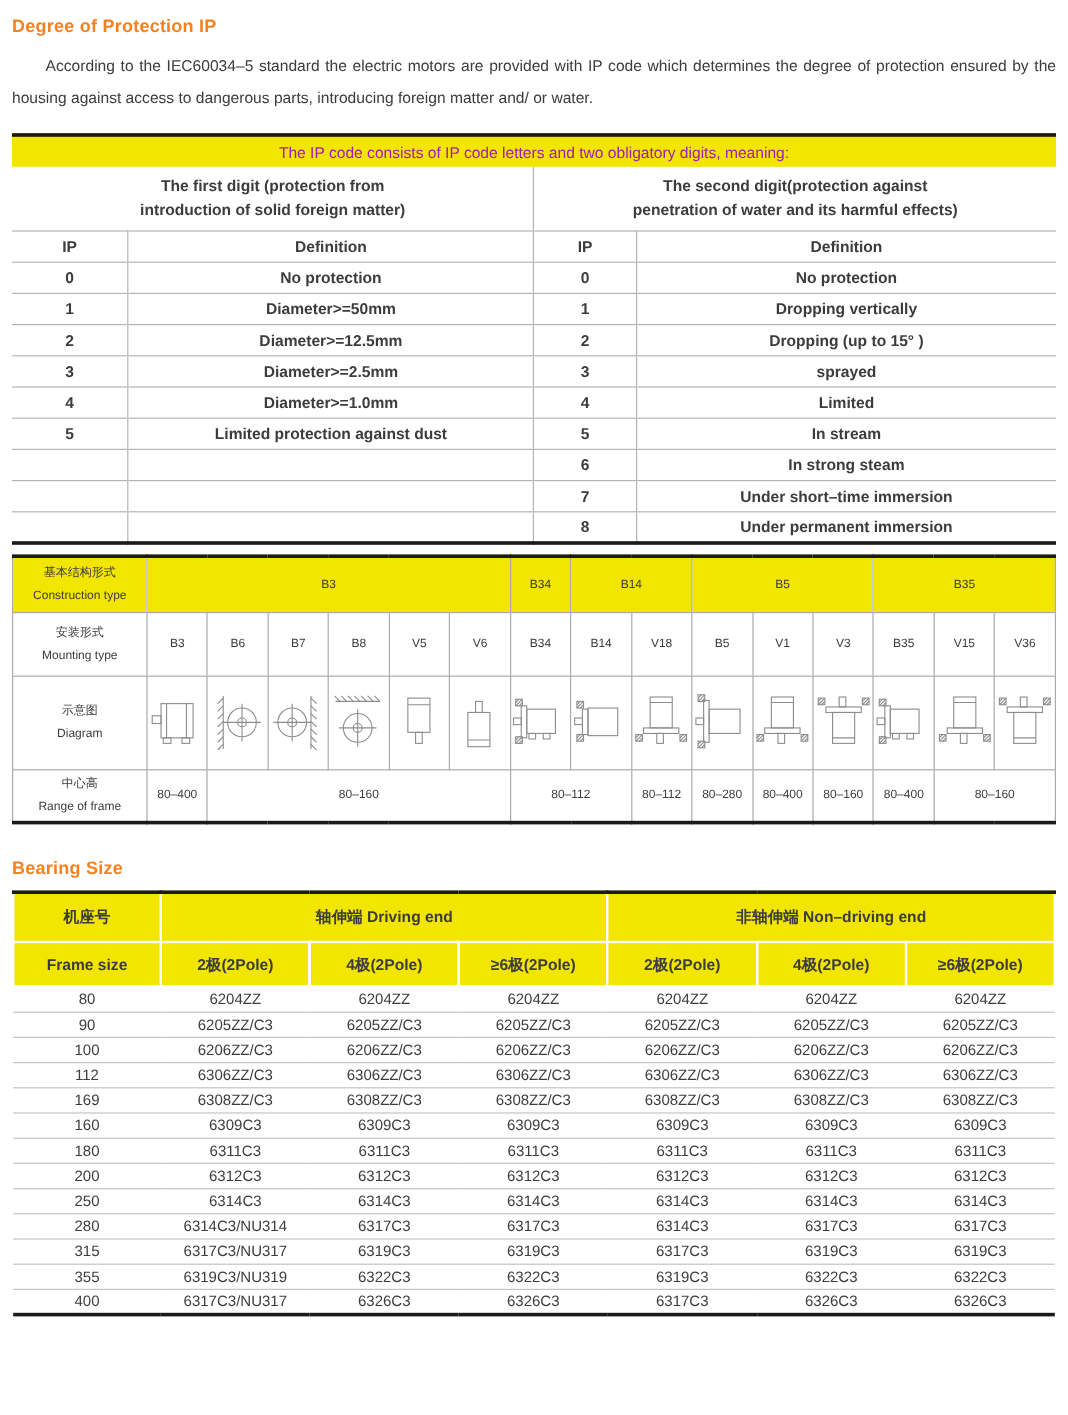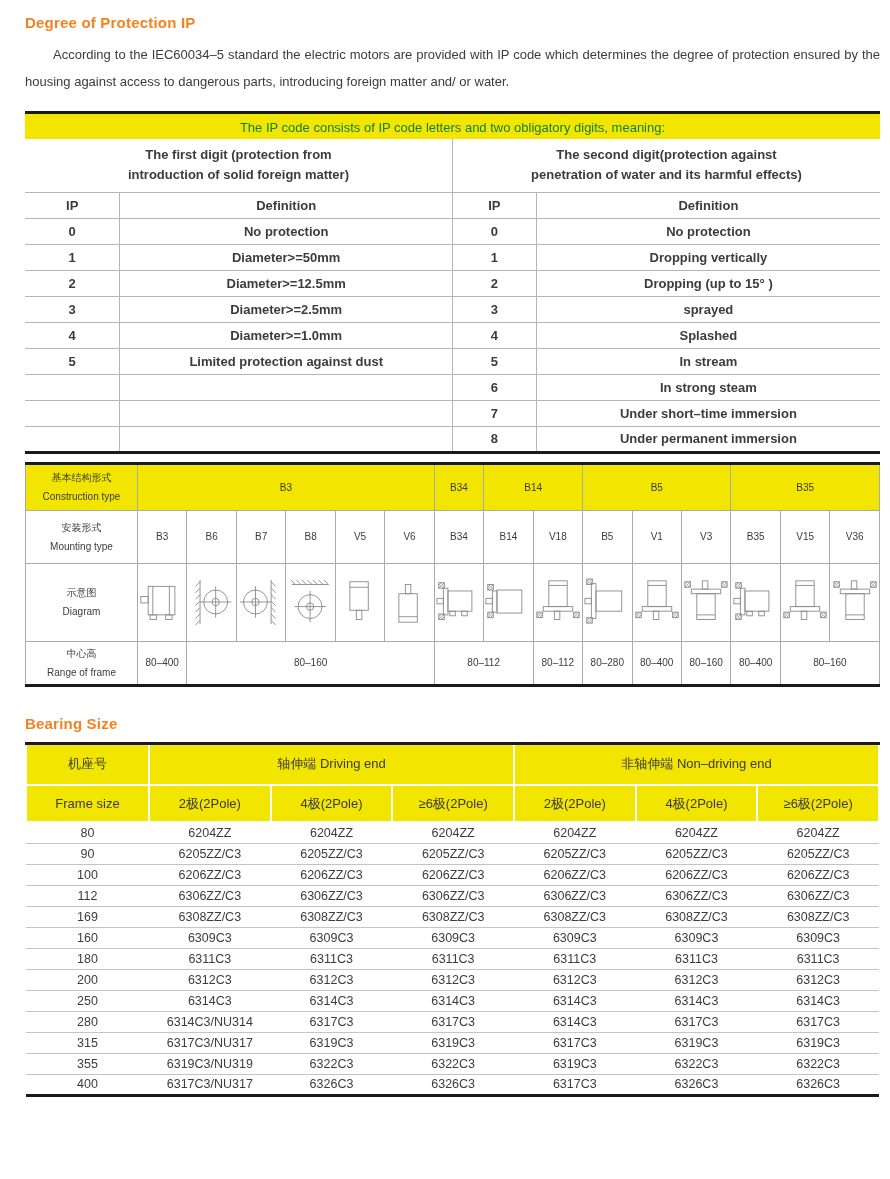--- a/index.html
+++ b/index.html
@@ -9,37 +9,37 @@
     --thin:#b5b5b5;
     --heavy:#1a1a1a;
   }
   *{box-sizing:border-box;margin:0;padding:0}
   html,body{background:#fff}
   body{
     width:890px;height:1179px;overflow:hidden;
     font-family:"Liberation Sans","DejaVu Sans",sans-serif;
     color:var(--ink);
   }
-  .page{padding:8px 10px 0 25px}
+  .page{padding:8px 10px 0 10px}
 
   .sec-title{
     font-size:15px;font-weight:bold;color:var(--orange);
     margin:6px 0 10px 0;letter-spacing:.2px;
   }
   .intro{
     font-size:13px;line-height:27px;text-align:justify;
     text-indent:28px;margin:0 0 16px 0;
   }
 
   
   .banner{
     border-top:3px solid var(--heavy);
     background:var(--yellow);
     height:28px;line-height:28px;text-align:center;
-    font-size:13px;margin-top:12px;color:#15803d;
+    font-size:13px;margin-top:12px;color:#a21caf;
   }
   table{width:100%;border-collapse:collapse;table-layout:fixed}
   .ip-table{border-bottom:3px solid var(--heavy);font-size:13px}
   .ip-table th,.ip-table td{
     font-weight:bold;text-align:center;
     border-top:1px solid var(--thin);
     height:26px;overflow:hidden;
   }
   .ip-table thead tr.hd th{
     border-top:none;height:53px;line-height:20px;white-space:pre-line;
@@ -65,21 +65,21 @@
   .mt td.diag svg{display:block;margin:0 auto}
 
   
   .bt{
     border-top:3px solid var(--heavy);
     border-bottom:3px solid var(--heavy);
     font-size:13px;
   }
   .bt th{
     background:var(--yellow);border:2px solid #fff;
-    font-weight:normal;text-align:center;overflow:hidden;
+    font-weight:bold;text-align:center;overflow:hidden;
   }
   .bt thead tr.h1 th{height:42px}
   .bt thead tr.h2 th{height:37px}
   .bt td{
     text-align:center;height:21px;font-size:12.5px;
     border-top:1px solid #c4c4c4;overflow:hidden;
   }
   .bt tbody tr:first-child td{border-top:none}
   .mt-wrap{margin-top:8px}
   .h-gap1{margin-top:24px}
@@ -139,21 +139,21 @@
         <tr>
           <td class="br">3</td>
           <td class="br">Diameter&gt;=2.5mm</td>
           <td class="br">3</td>
           <td>sprayed</td>
         </tr>
         <tr>
           <td class="br">4</td>
           <td class="br">Diameter&gt;=1.0mm</td>
           <td class="br">4</td>
-          <td>Splashed</td>
+          <td>Limited</td>
         </tr>
         <tr>
           <td class="br">5</td>
           <td class="br">Limited protection against dust</td>
           <td class="br">5</td>
           <td>In stream</td>
         </tr>
         <tr>
           <td class="br"></td>
           <td class="br"></td>

